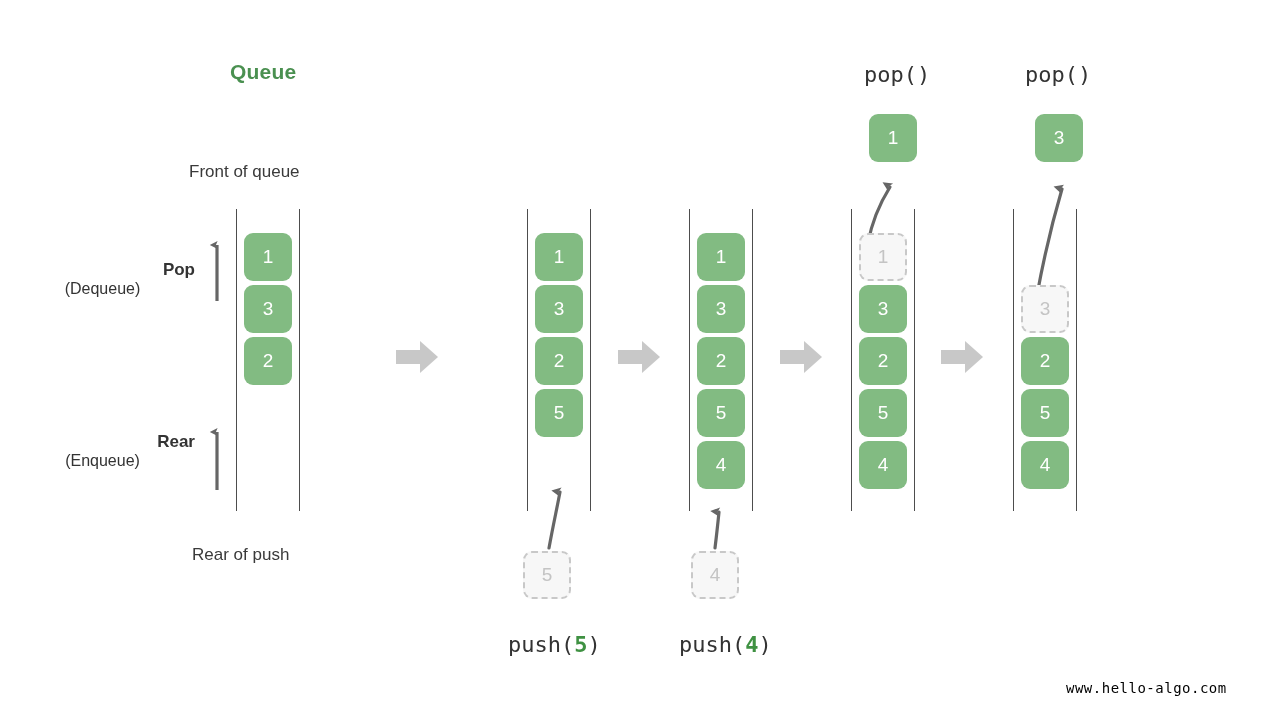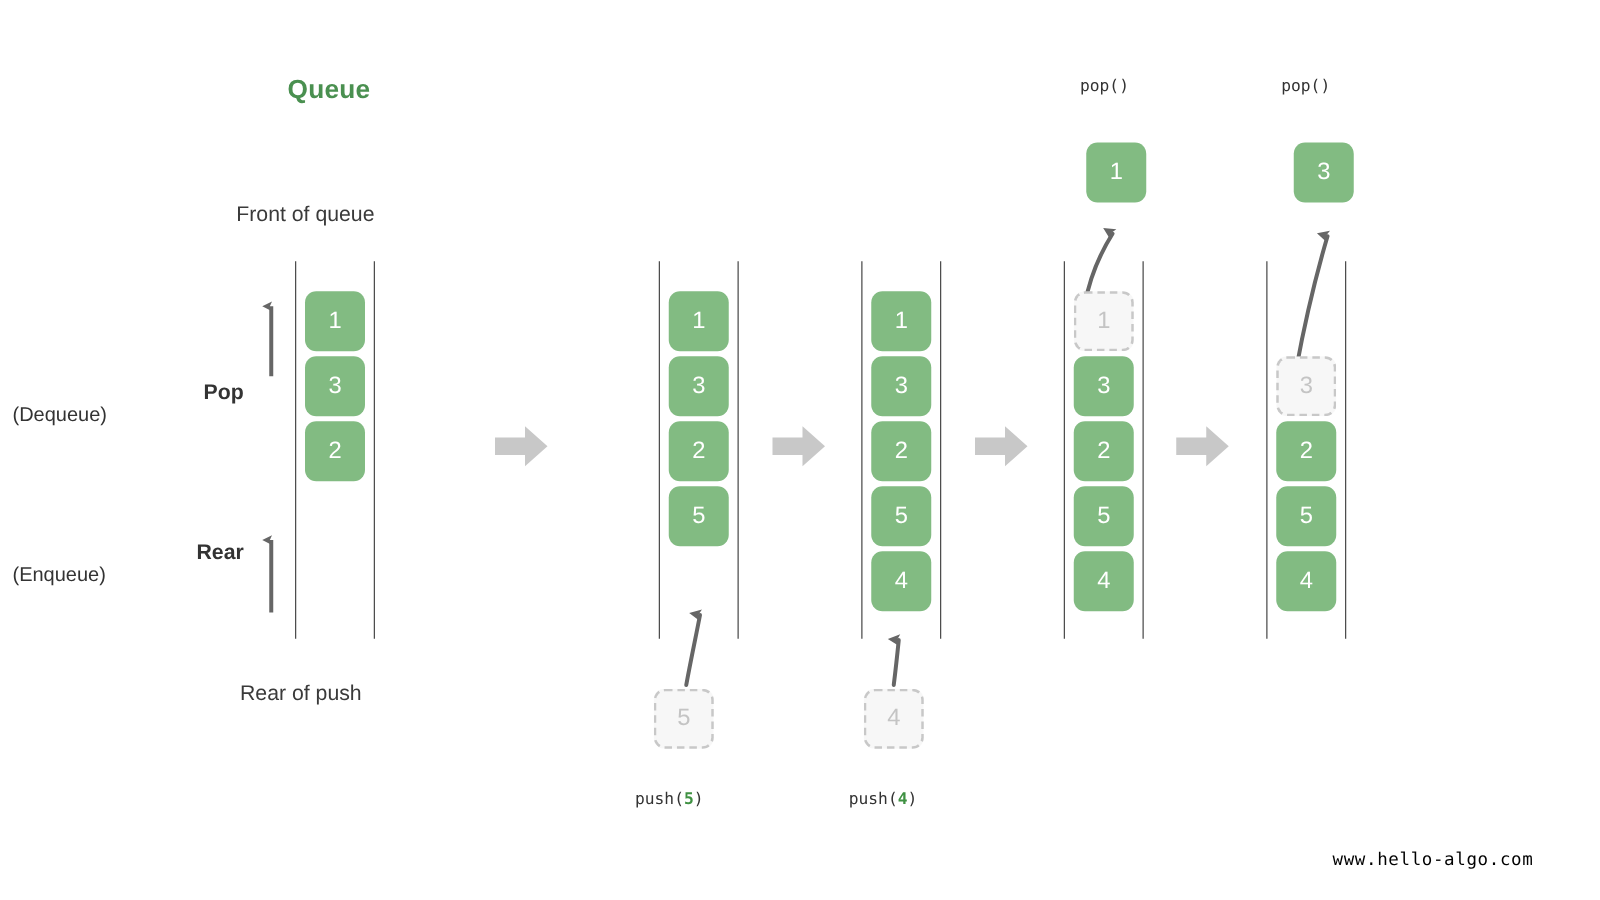--- a/index.html
+++ b/index.html
@@ -18,25 +18,25 @@
   }
   .hdr-label{
     font-size:17px;font-weight:normal;color:#3a3a3a;white-space:nowrap;
   }
   .side-label{
     font-size:17px;font-weight:bold;color:#333333;
     text-align:right;white-space:nowrap;
   }
   .side-sub{
     font-size:16px;font-weight:normal;color:#333333;
-    text-align:left;white-space:nowrap;
+    text-align:center;white-space:nowrap;
   }
   .mono-label{
     font-family:"DejaVu Sans Mono","Liberation Mono",monospace;
-    font-size:13px;color:#333333;white-space:nowrap;
+    font-size:22px;color:#333333;white-space:nowrap;
   }
   .mono-label .arg{color:#3f9142;font-weight:bold;}
   .watermark{
     font-family:"DejaVu Sans Mono","Liberation Mono",monospace;
     font-size:14px;color:#000000;white-space:nowrap;letter-spacing:.5px;
   }
 
   
   .rail{
     position:absolute;width:1px;background:#4d4d4d;
@@ -63,21 +63,21 @@
 </head>
 <body>
 
 <div id="stage">
 
   <div class="abs title-queue" style="left:230px;top:60px;">Queue</div>
 
   <div class="abs hdr-label" style="left:189px;top:162px;">Front of queue</div>
   <div class="abs hdr-label" style="left:192px;top:545px;">Rear of push</div>
 
-  <div class="abs" style="left:10px;top:260px;width:185px;margin-top:44px;">
+  <div class="abs" style="left:10px;top:260px;width:185px;">
     <div class="side-label">Pop</div>
     <div class="side-sub">(Dequeue)</div>
   </div>
   <div class="abs" style="left:10px;top:432px;width:185px;">
     <div class="side-label">Rear</div>
     <div class="side-sub">(Enqueue)</div>
   </div>
 
   <svg class="abs" style="left:205px;top:235px;" width="26" height="70">
     <defs>

